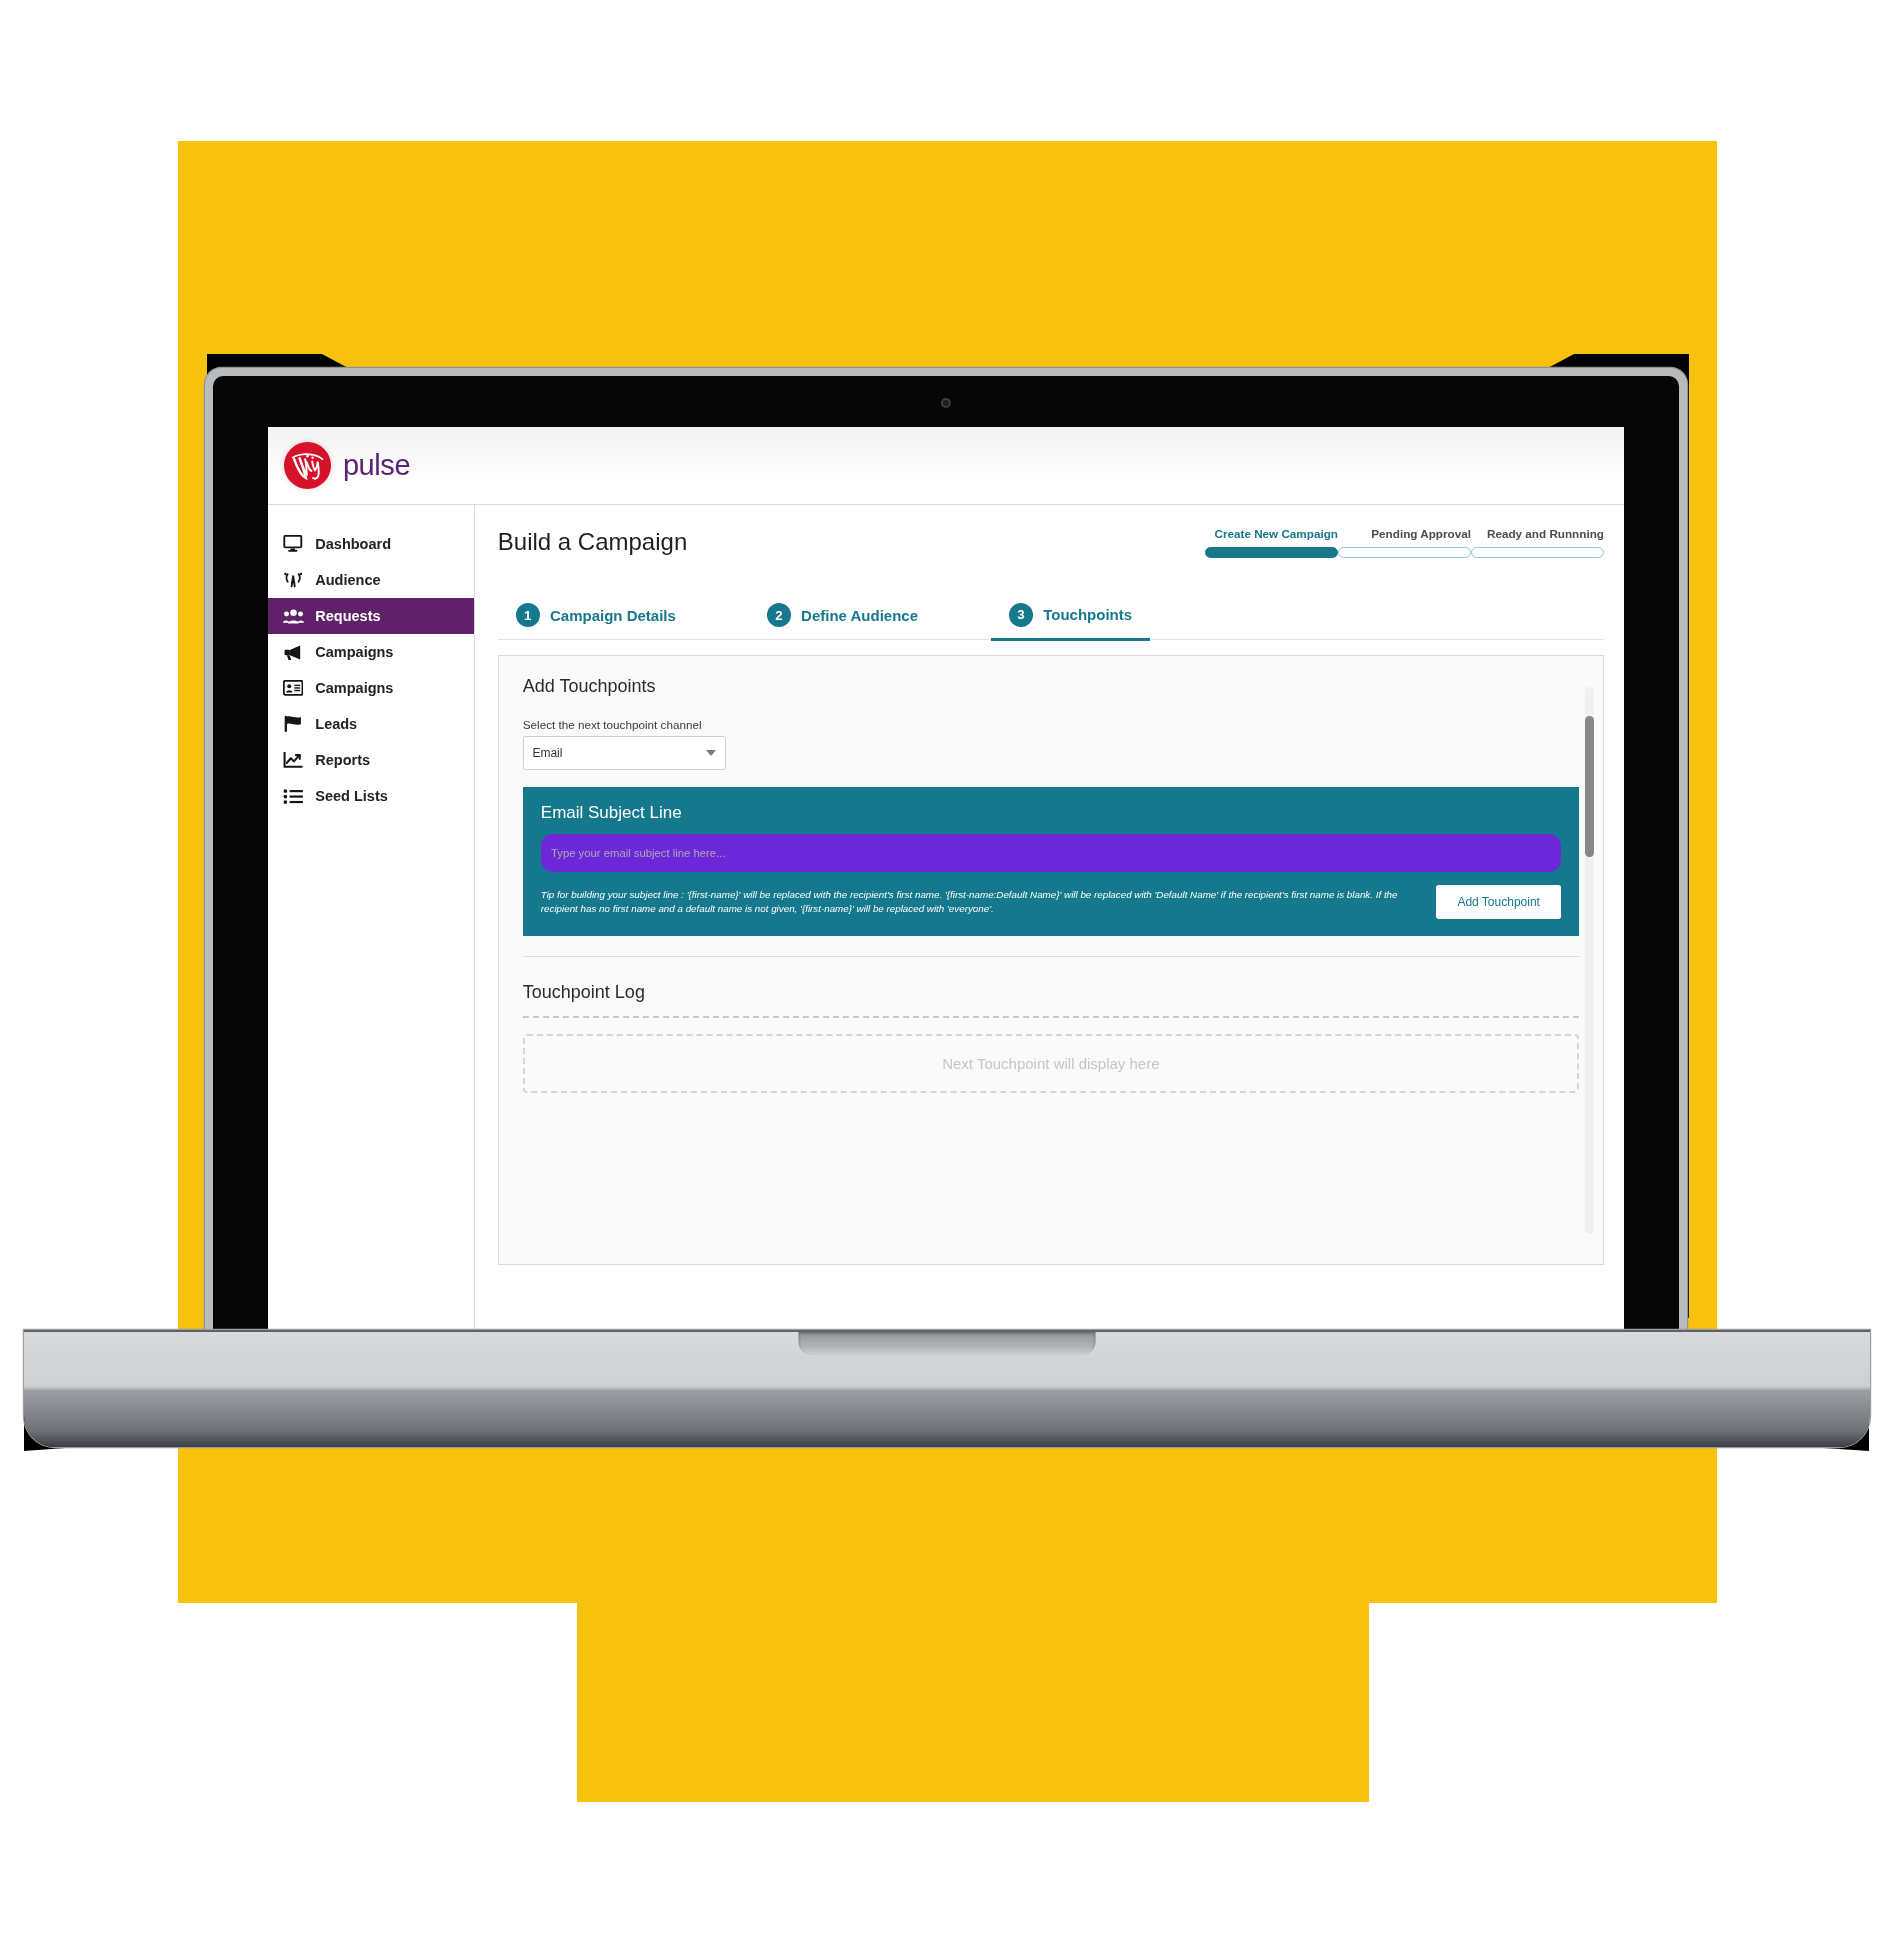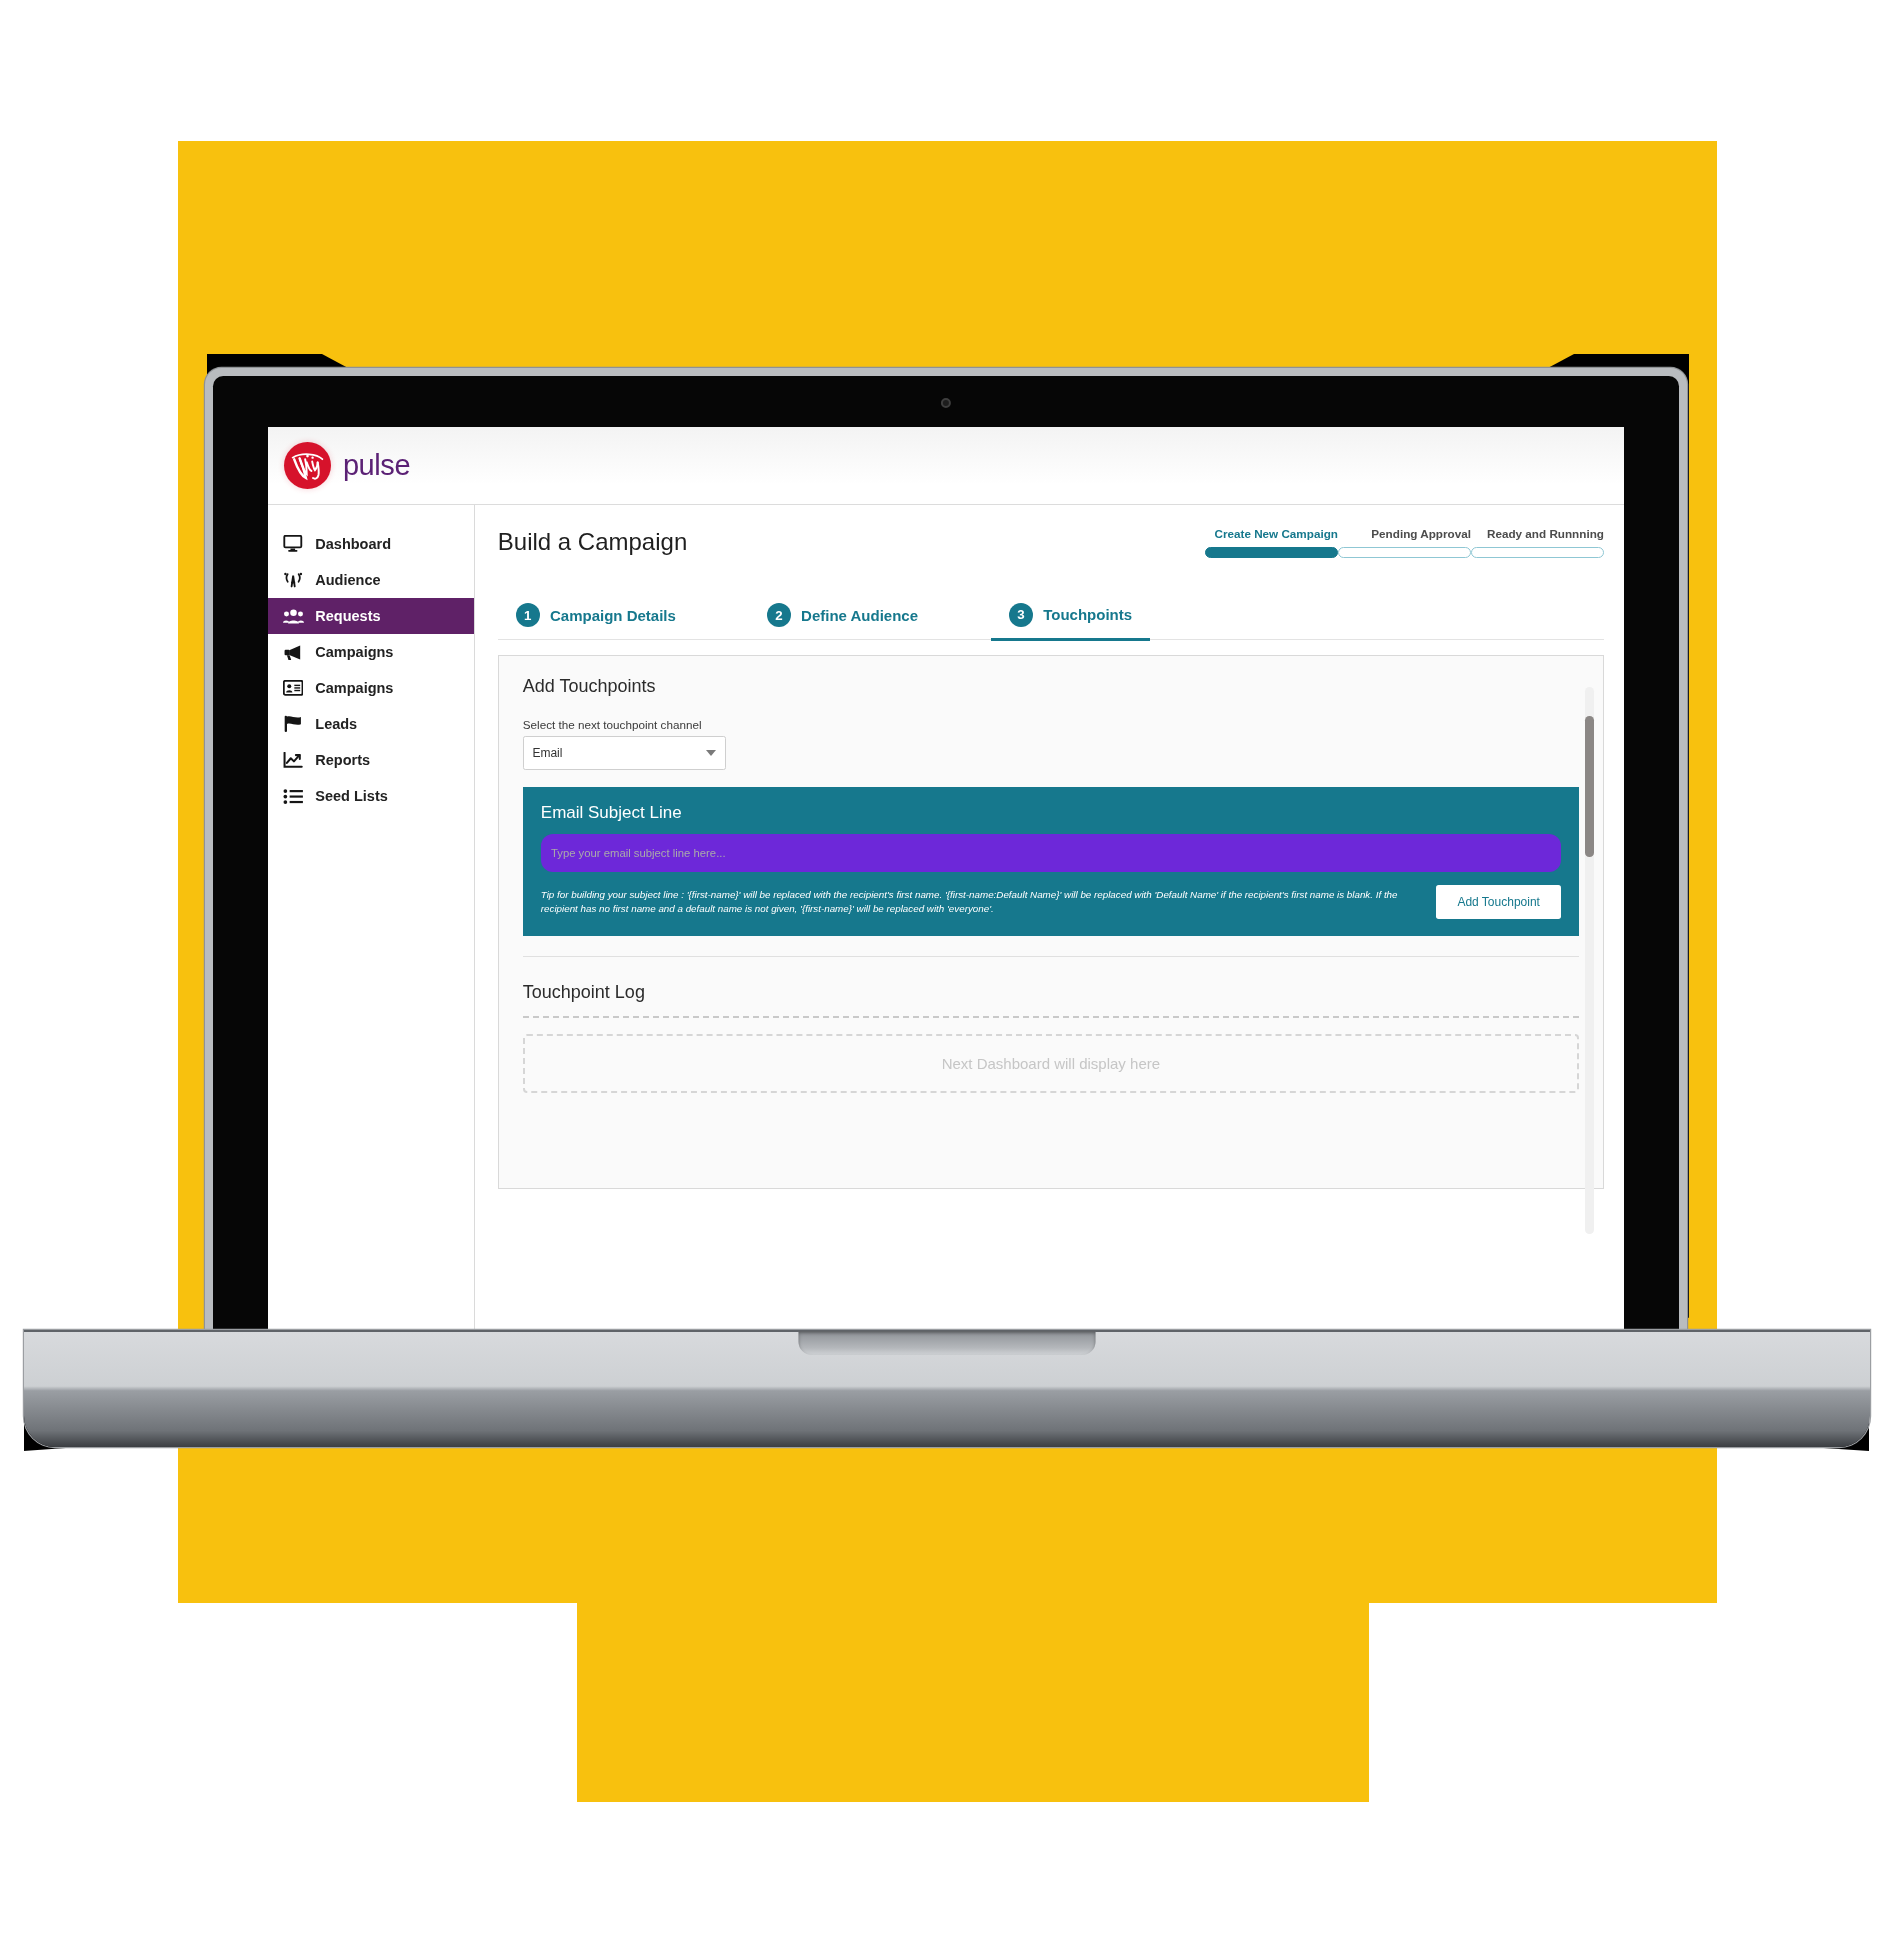--- a/index.html
+++ b/index.html
@@ -215,21 +215,21 @@
     display: flex; align-items: center; justify-content: center;
   }
   .step-label { font-size: 15px; font-weight: 700; color: #16788D; white-space: nowrap; }
 
   
   .card {
     margin-top: 15px;
     background: #FAFAFA;
     border: 0.8px solid #d9d9d9;
     padding: 20.3px 0 0 0;
-    height: 534px;
+    height: 610px;
     position: relative;
   }
   .card-inner { padding: 0 24px; }
   .section-title { font-size: 18px; color: #2b2b2b; font-weight: 400; }
 
   .field-label { font-size: 11.7px; color: #3a3a3a; margin-top: 20.3px; }
   .select-box {
     margin-top: 5.5px;
     width: 203px; height: 34px;
     background: #ffffff;
@@ -511,21 +511,21 @@
                 </div>
               </div>
             </div>
 
             <div class="log-divider"></div>
 
             <div class="card-inner">
               <div class="log-title">Touchpoint Log</div>
               <div class="dash-line"></div>
               <div class="log-placeholder">
-                <span>Next Dashboard will display here</span>
+                <span>Next Touchpoint will display here</span>
               </div>
             </div>
 
             <div class="log-scroll-track">
               <div class="log-scroll-thumb"></div>
             </div>
 
           </section>
 
         </main>

